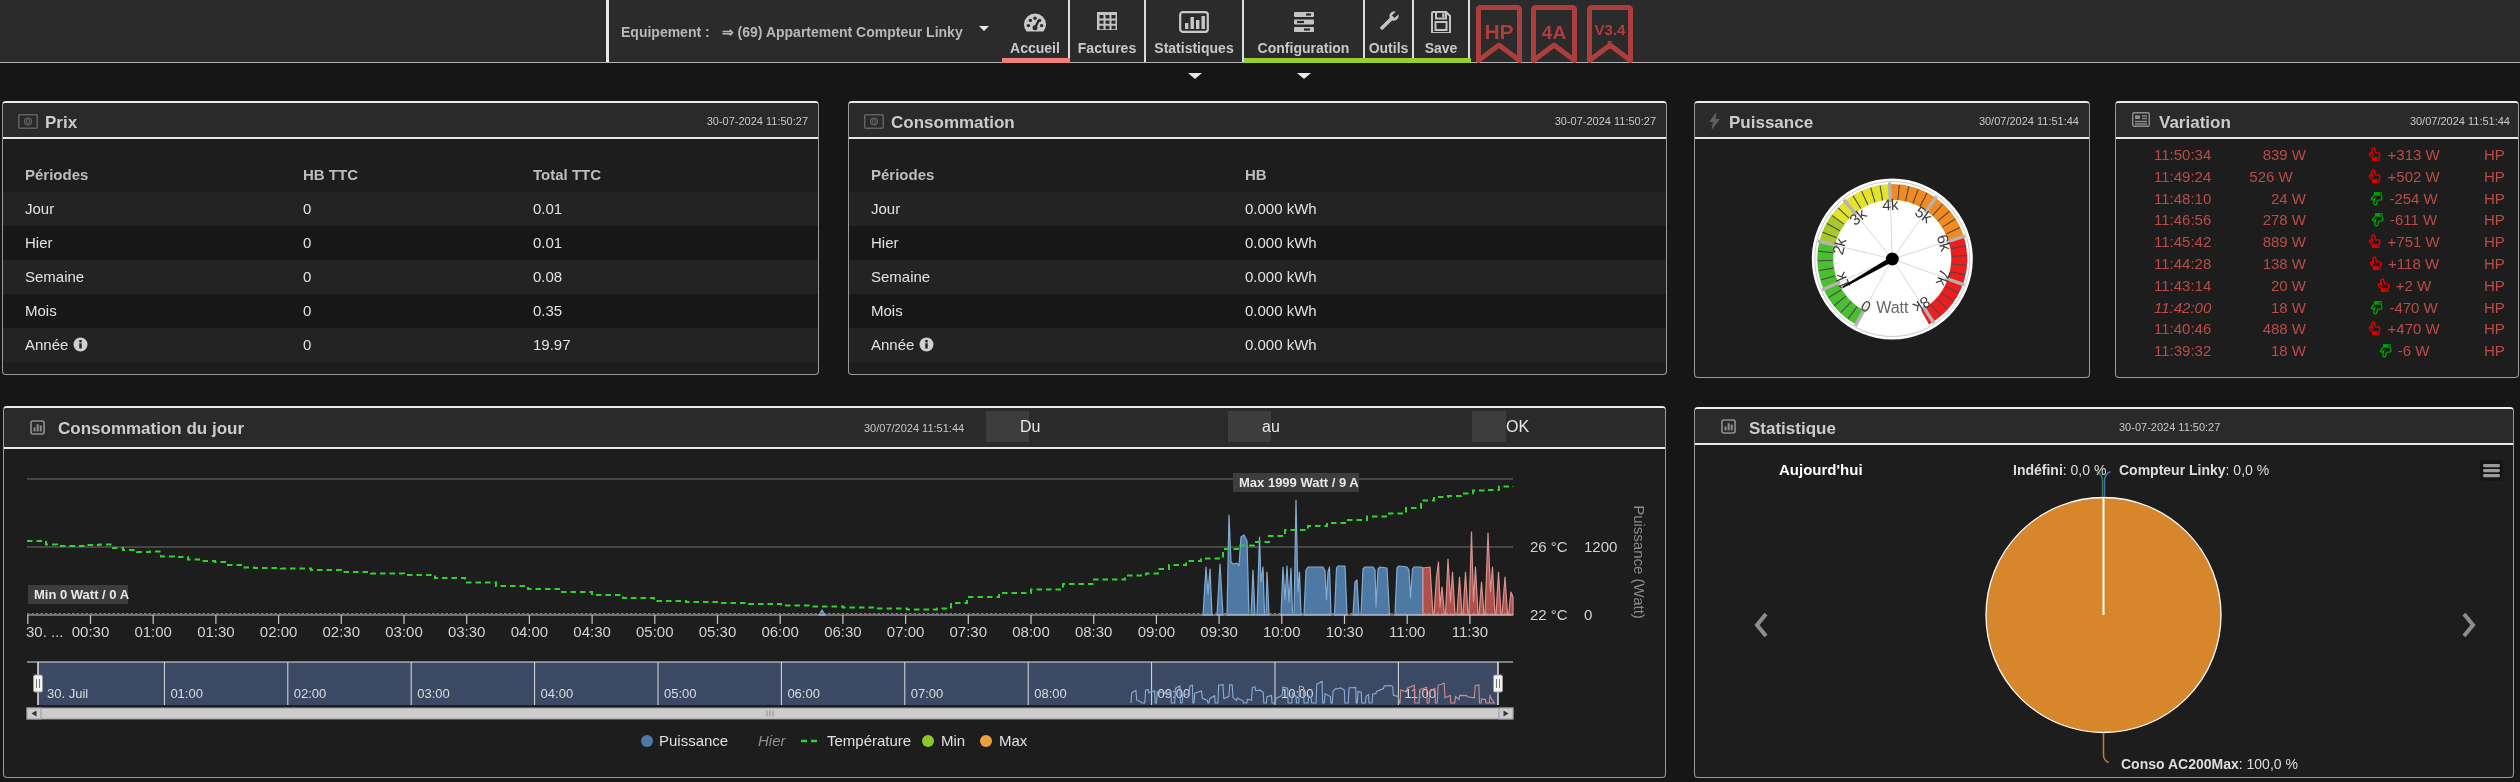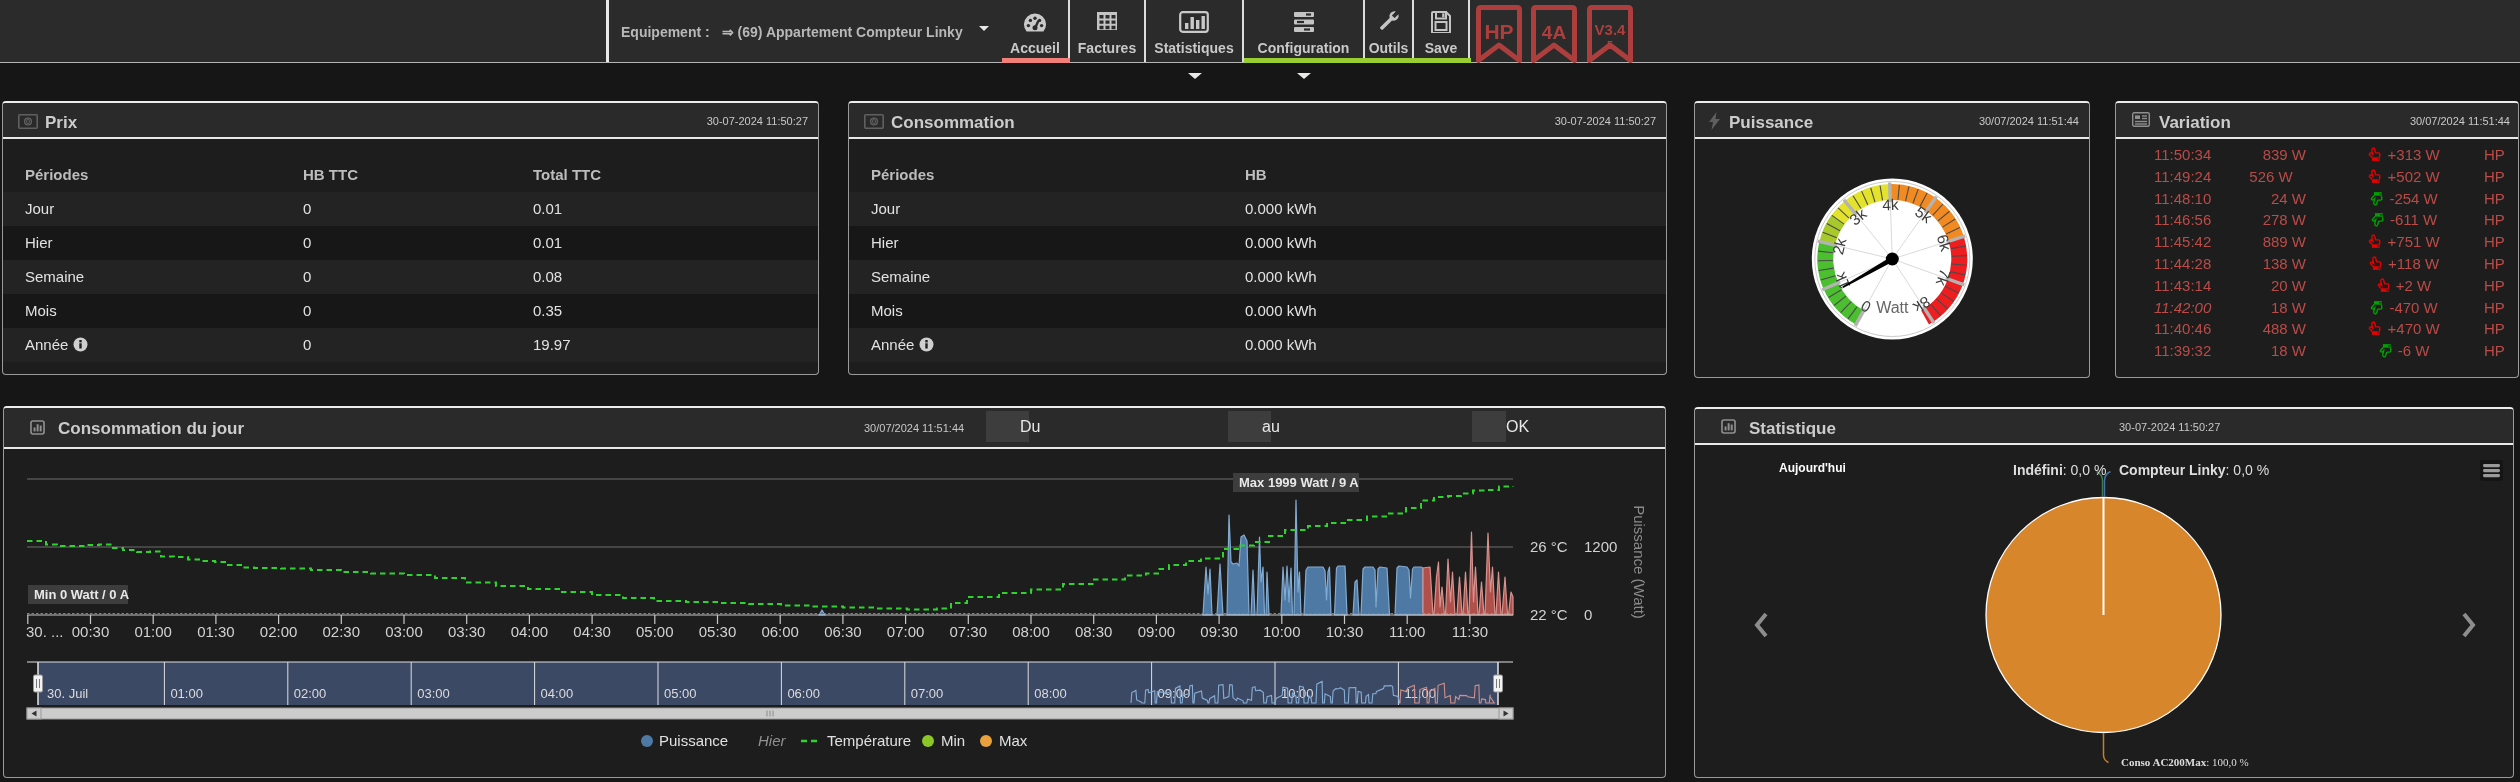--- a/index.html
+++ b/index.html
@@ -570,24 +570,24 @@
     <span class="ptitle" style="left:54px;">Statistique</span>
     <span class="pstamp" style="left:424px;">30-07-2024 11:50:27</span>
   </div>
   <svg class="abs" style="left:0;top:0;" width="820" height="371" viewBox="0 0 820 371">
 <path d="M407.5,87.5 v-16 q0,-6 -6,-9" fill="none" stroke="#3f7a4f" stroke-width="1.5"></path>
 <path d="M409.5,87.5 v-16 q0,-6 6,-9" fill="none" stroke="#4572a7" stroke-width="1.5"></path>
 <path d="M408.5,324.5 v22 q0.5,5 5,7" fill="none" stroke="#c87f2a" stroke-width="1.5"></path>
 <circle cx="408.5" cy="206" r="117.5" fill="#d8862c" stroke="#ffffff" stroke-width="1.3"></circle>
 <line x1="408.5" y1="206" x2="408.5" y2="89" stroke="#ffffff" stroke-width="2"></line>
 </svg>
-  <span class="abs" style="left:84px;top:52px;font-size:12px;font-weight:bold;color:#ffffff;">Aujourd'hui</span>
+  <span class="abs" style="left:84px;top:52px;font-size:15px;font-weight:bold;color:#ffffff;">Aujourd'hui</span>
   <span class="abs" style="left:318px;top:53px;font-size:14px;color:#dedede;"><b>Indéfini</b>: 0,0 %</span>
   <span class="abs" style="left:424px;top:53px;font-size:14px;color:#dedede;"><b>Compteur Linky</b>: 0,0 %</span>
-  <span class="abs" style="left:426px;top:347px;font-size:11px;color:#dedede;font-family:Liberation Serif, serif;"><b>Conso AC200Max</b>: 100,0 %</span>
+  <span class="abs" style="left:426px;top:347px;font-size:14px;color:#dedede;"><b>Conso AC200Max</b>: 100,0 %</span>
   <svg class="abs" style="left:58px;top:203px;" width="16" height="26" viewBox="0 0 16 26">
       <path d="M13 2 L4 13 L13 24" fill="none" stroke="#8d8d8d" stroke-width="4"></path>
     </svg>
   <svg class="abs" style="left:766px;top:203px;" width="16" height="26" viewBox="0 0 16 26">
       <path d="M3 2 L12 13 L3 24" fill="none" stroke="#8d8d8d" stroke-width="4"></path>
     </svg>
   <span class="abs" style="left:785px;top:51px;width:23px;height:21px;background:#151515;border-radius:3px;"><svg width="23" height="21" viewBox="0 0 23 21">
         <g fill="#9a9a9a">
           <rect x="3" y="4" width="17" height="3.2" rx="1.4"></rect>
           <rect x="3" y="9" width="17" height="3.2" rx="1.4"></rect>

